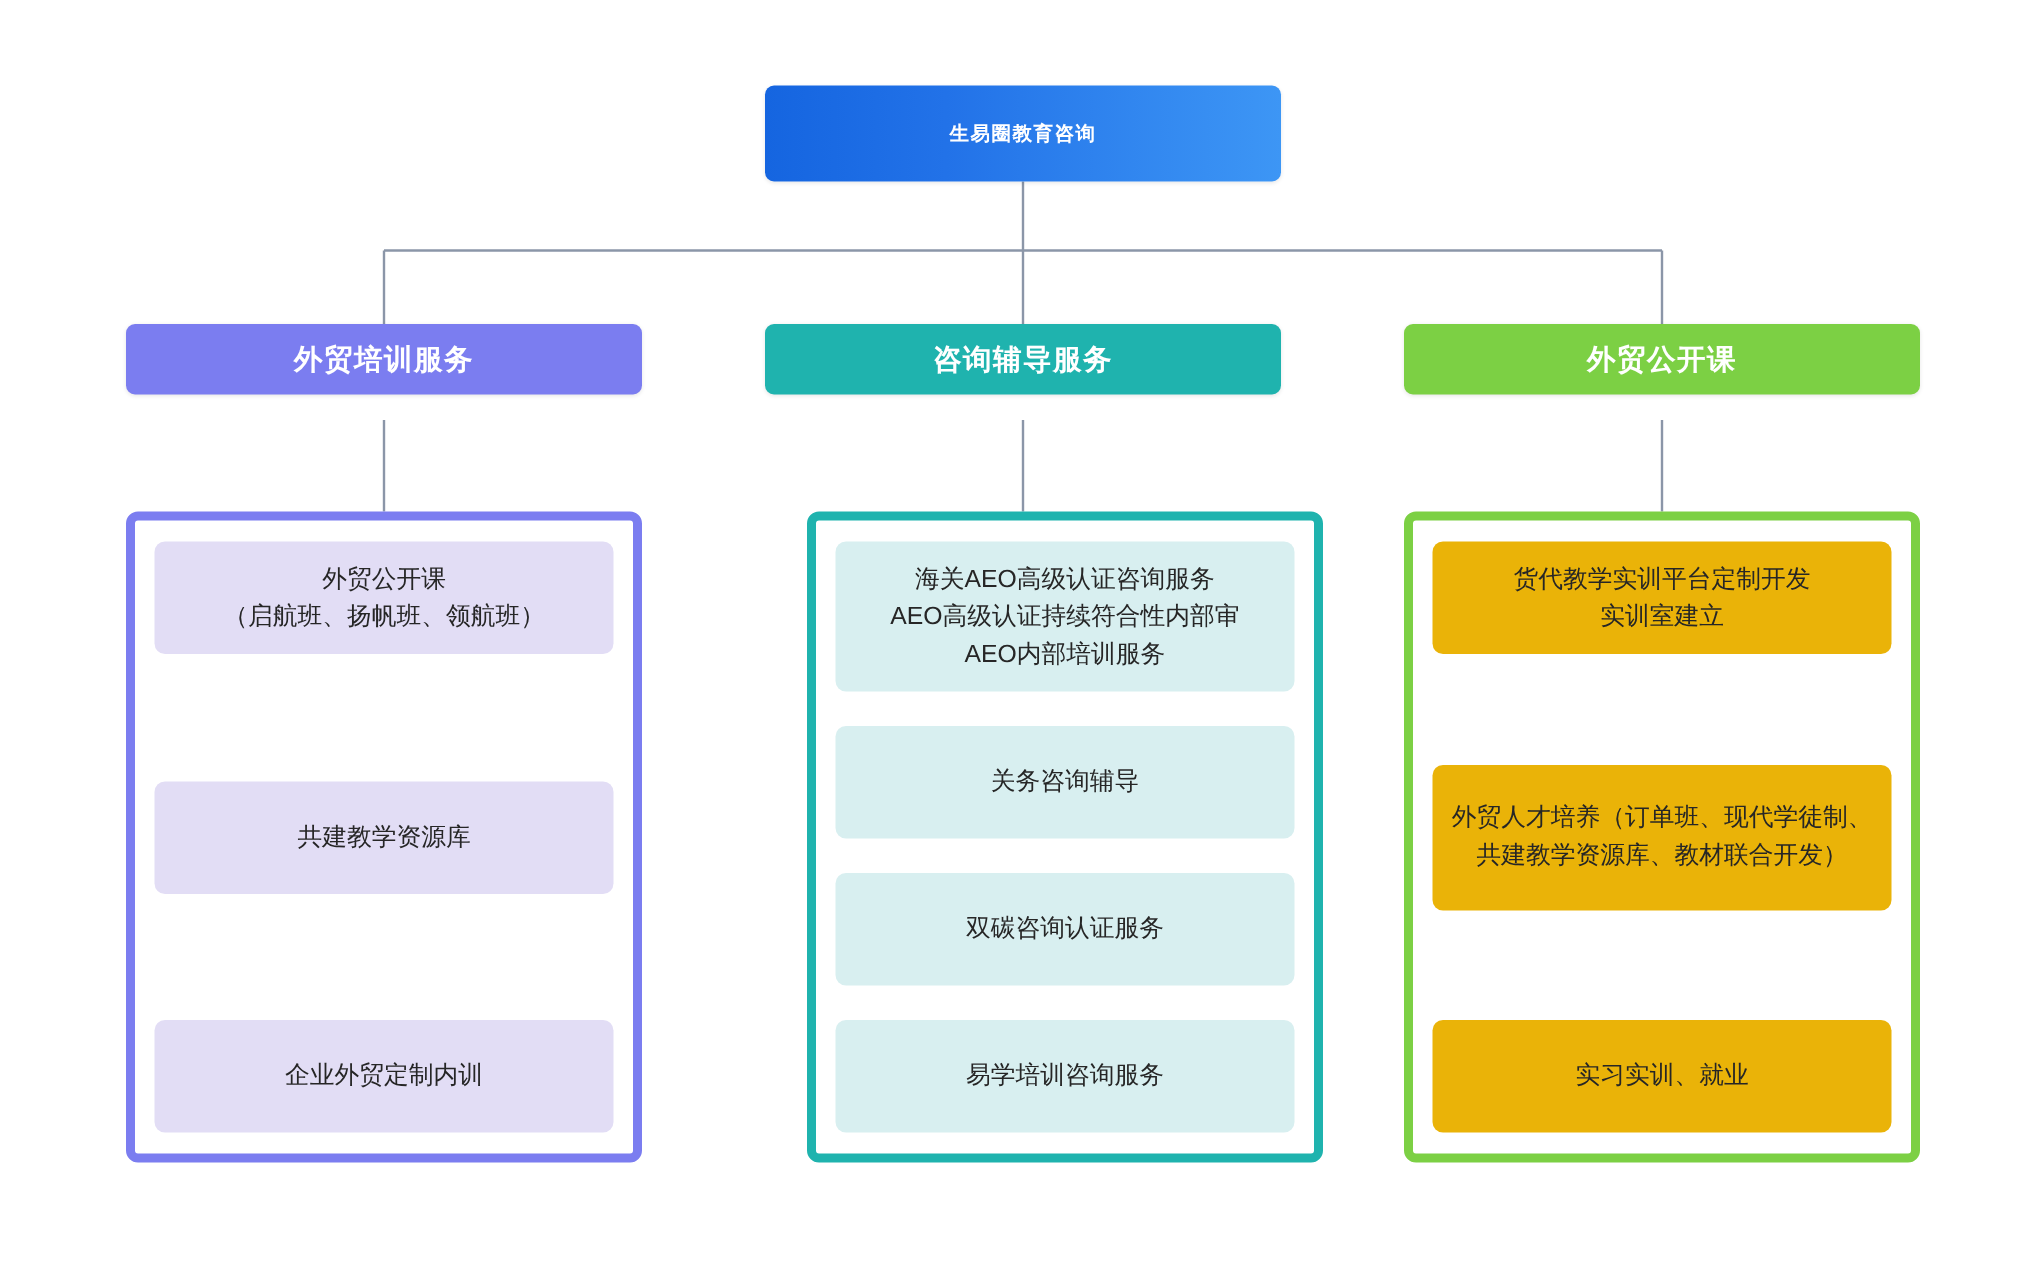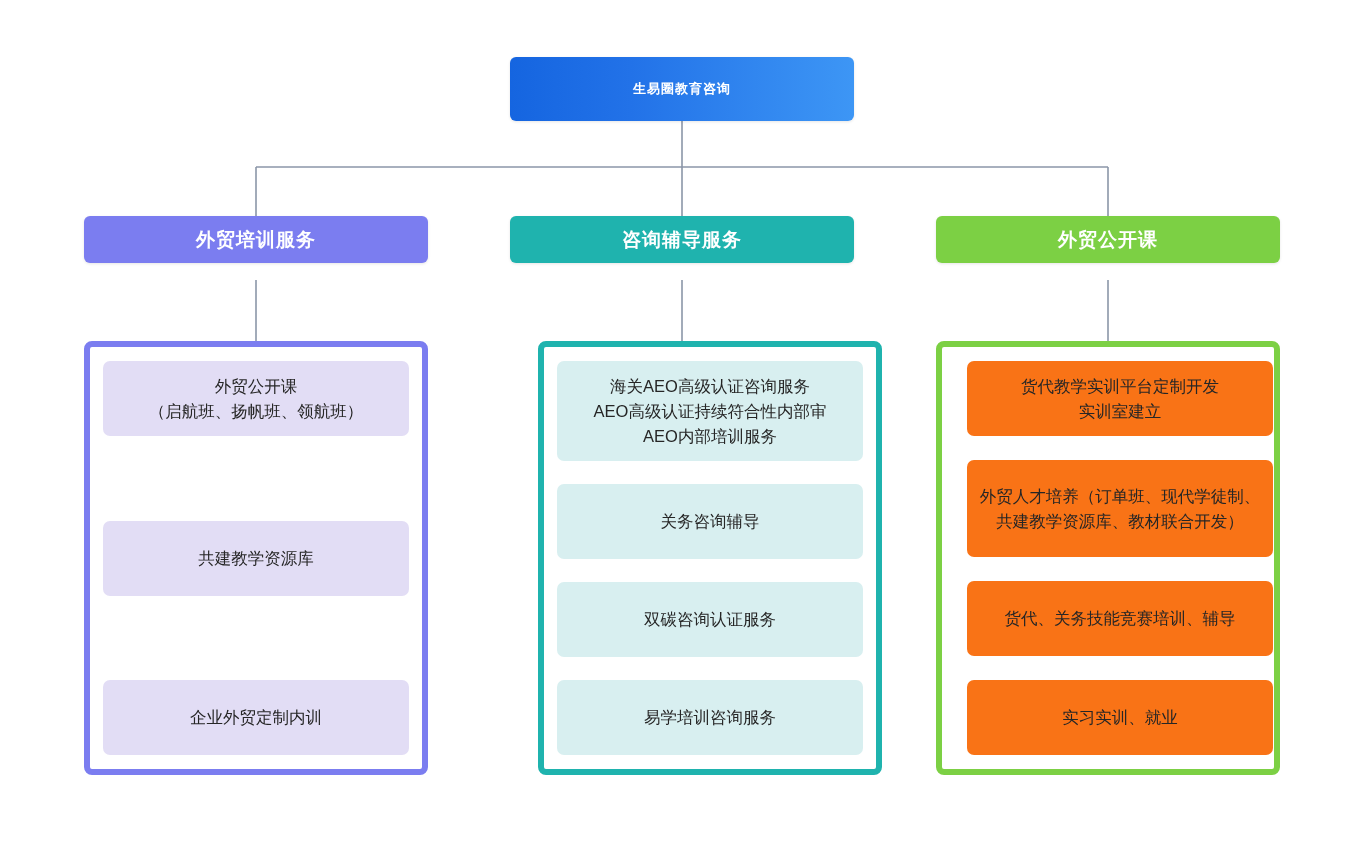--- a/index.html
+++ b/index.html
@@ -104,21 +104,21 @@
     justify-content: center;
     text-align: center;
     font-size: 16.5px;
     line-height: 25px;
     color: #262626;
     padding: 4px 10px;
     white-space: pre-line;
   }
   .item-purple { background: #e2ddf5; }
   .item-teal   { background: #d8eff0; }
-  .item-green  { background: #f97316; margin-left: 12px; }
+  .item-green  { background: #eab308; }
 
   .item-tall-3 { height: 100px; }
   .item-tall-4 { height: 97px; }
 </style>
 </head>
 <body>
 
 <div id="chart-root">
 
   <svg class="connector-layer" width="1360" height="844" viewBox="0 0 1360 844">
@@ -159,18 +159,17 @@
       <div class="item item-teal">易学培训咨询服务</div>
     </div>
   </div>
 
   <div class="column column-3">
     <div class="category-header header-green">外贸公开课</div>
     <div class="panel panel-green">
       <div class="item item-green">货代教学实训平台定制开发
 实训室建立</div>
       <div class="item item-green item-tall-4">外贸人才培养（订单班、现代学徒制、共建教学资源库、教材联合开发）</div>
-      <div class="item item-green">货代、关务技能竞赛培训、辅导</div>
       <div class="item item-green">实习实训、就业</div>
     </div>
   </div>
 
 </div>
 
 </body></html>

